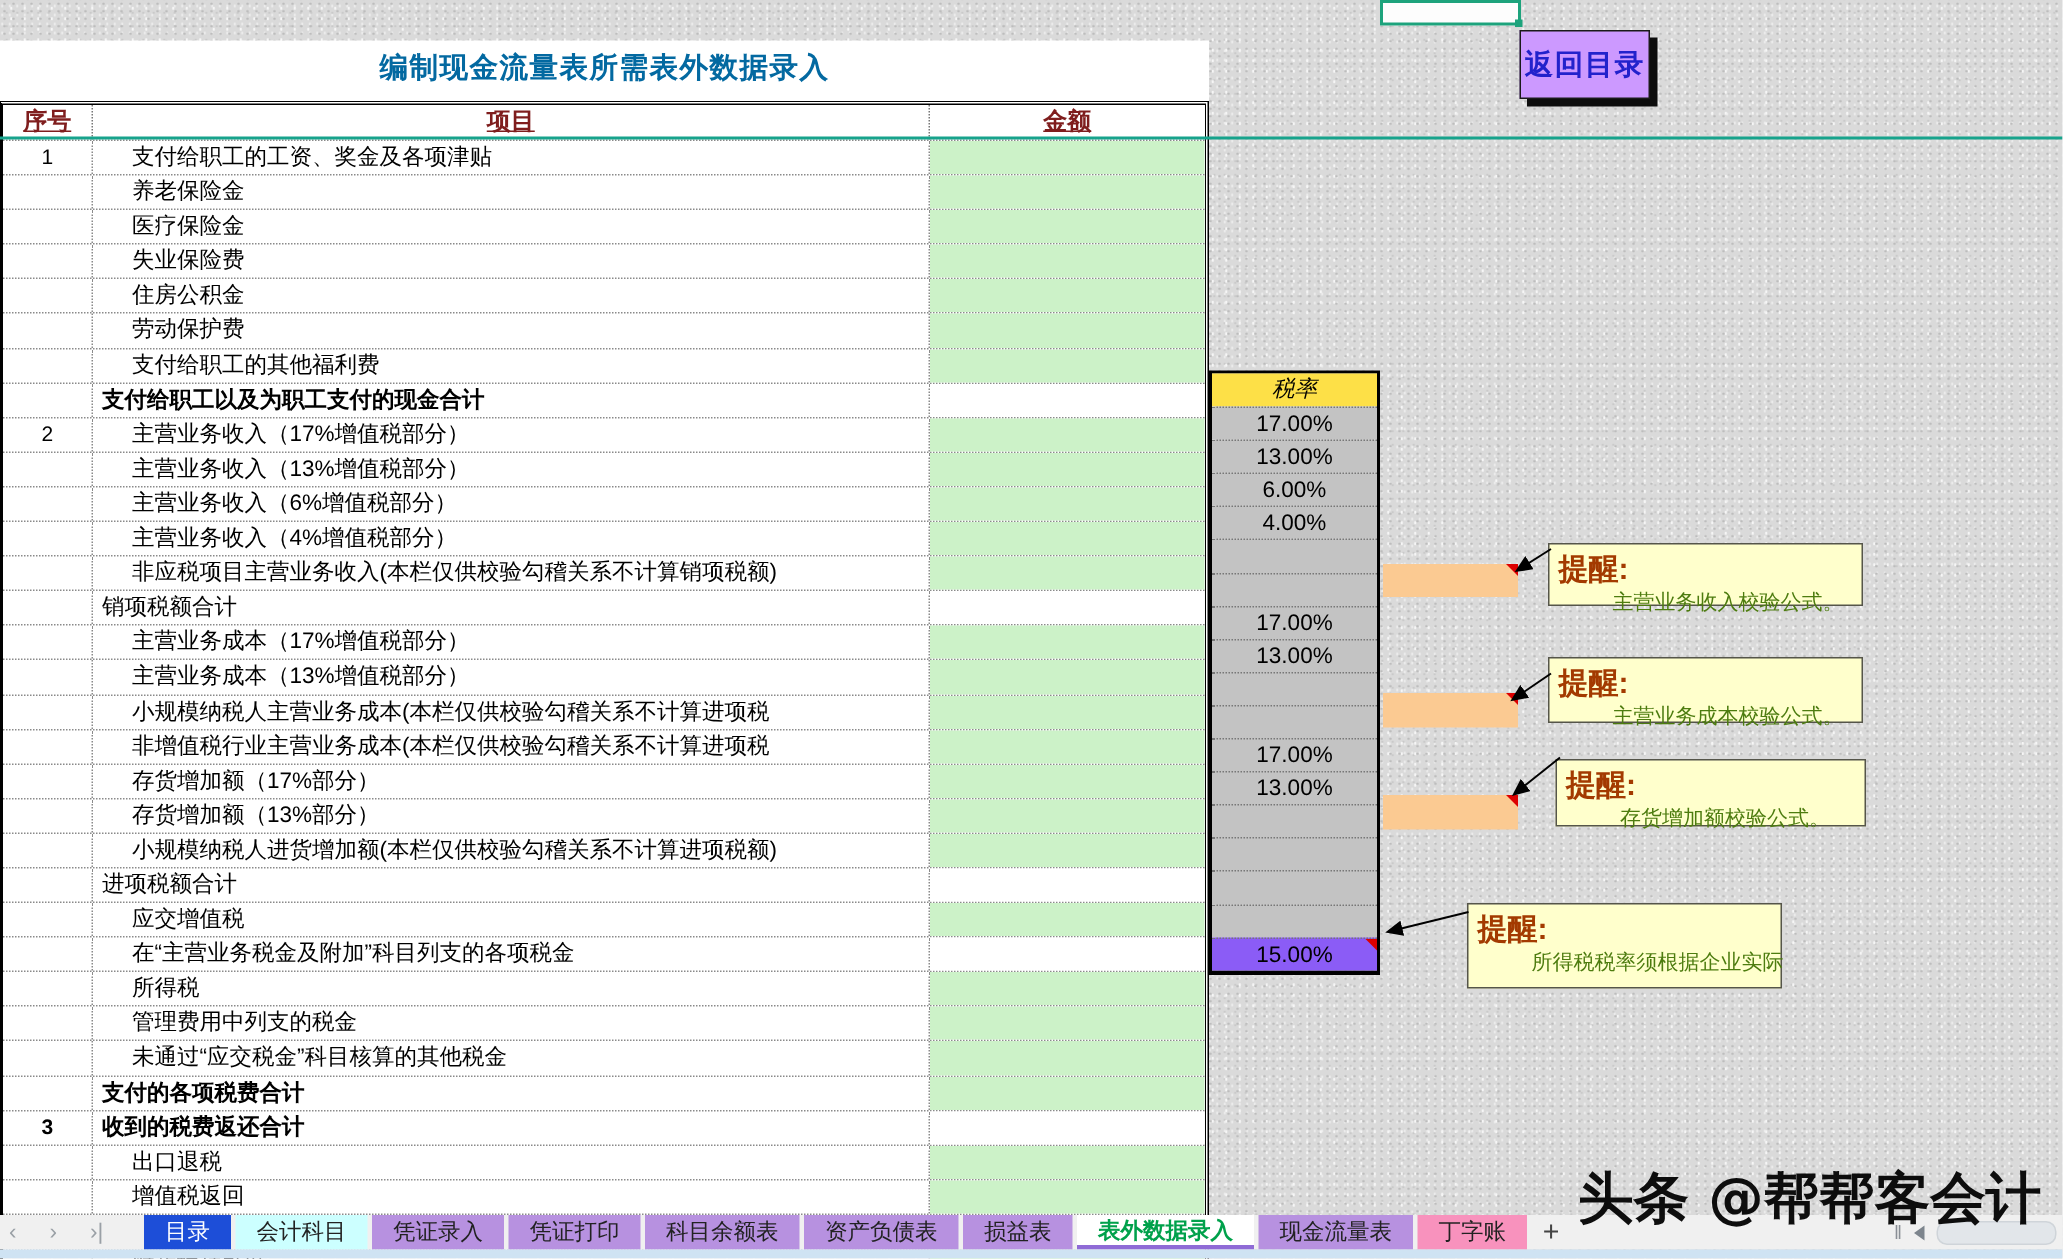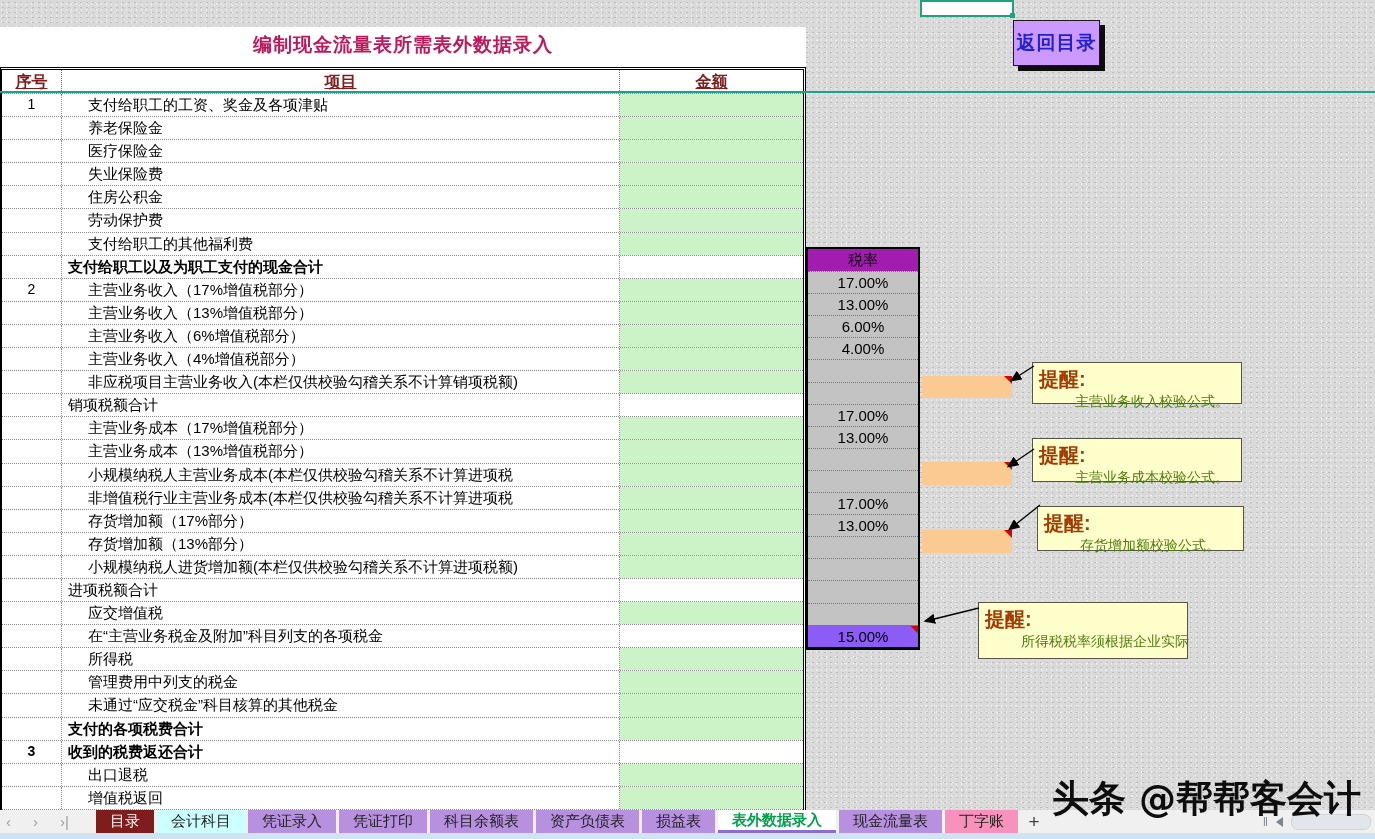--- a/index.html
+++ b/index.html
@@ -11,21 +11,21 @@
       radial-gradient(circle, #bdbdbd 0.6px, transparent 1px),
       radial-gradient(circle, #f6f6f6 0.7px, transparent 1px),
       radial-gradient(circle, #c7c7c7 0.5px, transparent 0.9px),
       radial-gradient(circle, #eeeeee 0.6px, transparent 1px);
     background-size:6px 5px,9px 7px,7px 9px,5px 6px;
     background-position:0 0,3px 2px,1px 4px,4px 1px;
   }
   .abs{position:absolute;}
   
   #sheet{left:0;top:27px;width:806px;height:783px;background:#ffffff;z-index:2;}
-  #page-title{left:0;top:32px;width:806px;text-align:center;font-size:19px;font-weight:bold;color:#be185d;z-index:5;letter-spacing:1px;}
+  #page-title{left:0;top:32px;width:806px;text-align:center;font-size:19px;font-weight:bold;color:#0369a1;z-index:5;letter-spacing:1px;}
   
   #teal-line{left:0;top:91px;width:1375px;height:0;border-top:2px solid #17a38c;z-index:6;}
   
   #sel-cell{left:920px;top:0;width:90px;height:13px;background:#fdfdfd;border:2px solid #1da37c;z-index:5;}
   #sel-handle{left:1010px;top:13px;width:5px;height:5px;background:#1da37c;z-index:6;}
   
   #back-btn{left:1013px;top:20px;width:85px;height:44px;background:#cc99ff;border:1px solid #1a1a1a;
     box-shadow:5px 5px 0 #0d0d0d;z-index:7;display:flex;align-items:center;justify-content:center;
     font-size:19px;font-weight:bold;color:#2222cc;cursor:pointer;letter-spacing:1px;}
   
@@ -43,40 +43,40 @@
   .row.bold{font-weight:bold;}
   .ind-n{padding-left:26px;}
   .ind-s{padding-left:6px;}
   .bg-green{background:#ccf2c8;}
   .bg-white{background:#ffffff;}
   
   #rate-col{left:806px;top:247px;width:114px;z-index:5;border-left:2px solid #000;border-right:2px solid #000;
     border-top:2px solid #000;border-bottom:3px solid #000;box-sizing:border-box;}
   #rate-col .rc{height:22.1px;line-height:22px;text-align:center;font-size:15px;border-top:1px dotted #777;box-sizing:border-box;}
   #rate-col .rc:first-child{border-top:none;}
-  .rate-head{background:#a21caf;font-size:15px;}
+  .rate-head{background:#fde047;font-size:15px;font-style:italic;}
   .rate-gray{background:#c3c3c3;}
   .rate-purple{background:#8b5cf6;position:relative;}
   
   .orange-bar{width:90px;height:23px;background:#fbca92;z-index:6;position:absolute;}
   .red-flag{position:absolute;right:0;top:0;width:8px;height:8px;background:#dd0000;
     clip-path:polygon(0 0,100% 0,100% 100%);z-index:8;}
   
   .tip{position:absolute;background:#ffffcc;border:1px solid #55554a;z-index:9;padding:3px 6px;box-sizing:border-box;}
   .tip .t1{font-size:20px;font-weight:bold;color:#a33a00;}
   .tip .t2{font-size:14px;color:#4d7c0f;padding-left:36px;white-space:nowrap;}
   
   #arrows{left:0;top:0;width:1375px;height:839px;z-index:10;pointer-events:none;}
   
   #tabbar{left:0;top:810px;width:1375px;height:23px;background:#f0f0f0;z-index:20;display:flex;align-items:stretch;}
   #navbtns{display:flex;align-items:center;padding:0 6px;color:#9aa0a6;font-size:15px;gap:22px;width:96px;box-sizing:border-box;}
   .navg{cursor:pointer;}
   .tab{display:flex;align-items:center;justify-content:center;font-size:15px;color:#222;
     margin-right:3px;padding:0 14px;white-space:nowrap;cursor:pointer;box-sizing:border-box;}
-  .tab.maroon{background:#7f1d1d;color:#fff;}
+  .tab.maroon{background:#1d4ed8;color:#fff;}
   .tab.cyan{background:#ccffff;}
   .tab.purple{background:#b791e0;}
   .tab.pink{background:#f892bd;}
   .tab.active{background:#ffffff;color:#00a14b;font-weight:bold;border-bottom:3px solid #8f6bd6;}
   #add-sheet{display:flex;align-items:center;justify-content:center;width:26px;color:#444;font-size:19px;cursor:pointer;}
   #tab-scroll{margin-left:auto;display:flex;align-items:center;gap:8px;padding-right:4px;}
   #split-grip{color:#8a8f96;font-size:13px;}
   #scroll-left-icon{width:0;height:0;border-top:5px solid transparent;border-bottom:5px solid transparent;border-right:7px solid #7d8априори;border-right:7px solid #7d858d;cursor:pointer;}
   #scroll-pill{width:78px;height:14px;background:#e2e6ea;border-radius:7px;border:1px solid #cfd4d9;cursor:pointer;}
   #status-strip{left:0;top:833px;width:1375px;height:6px;background:#cfe3f3;z-index:20;}

